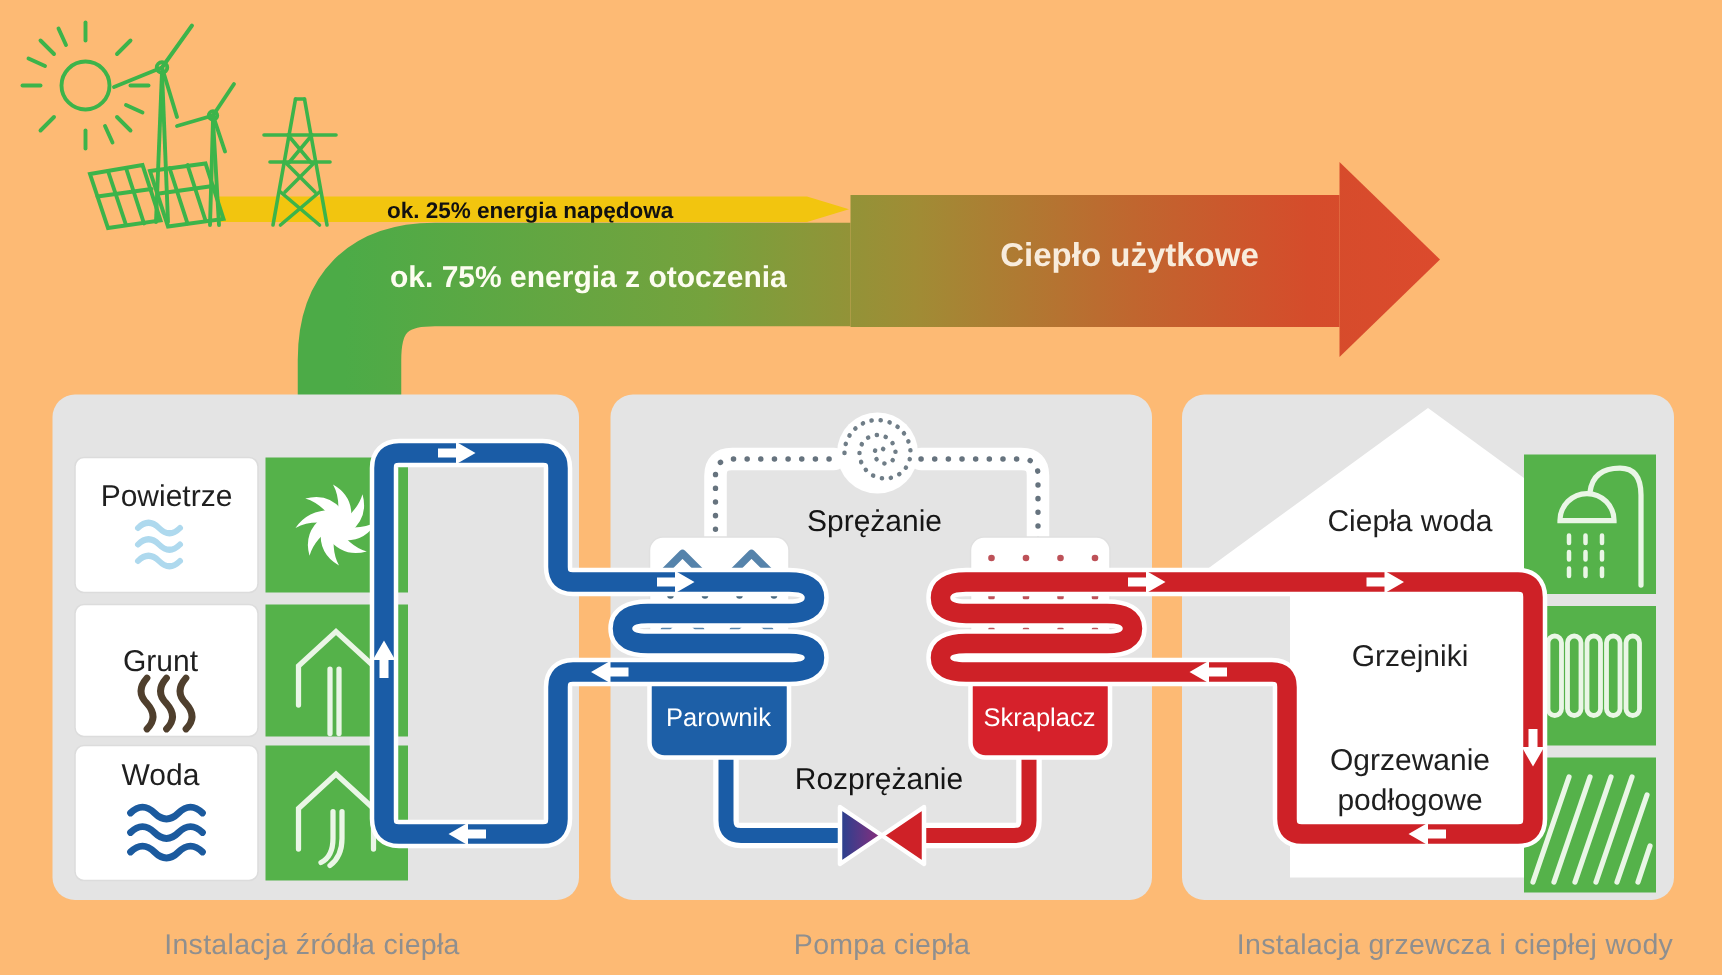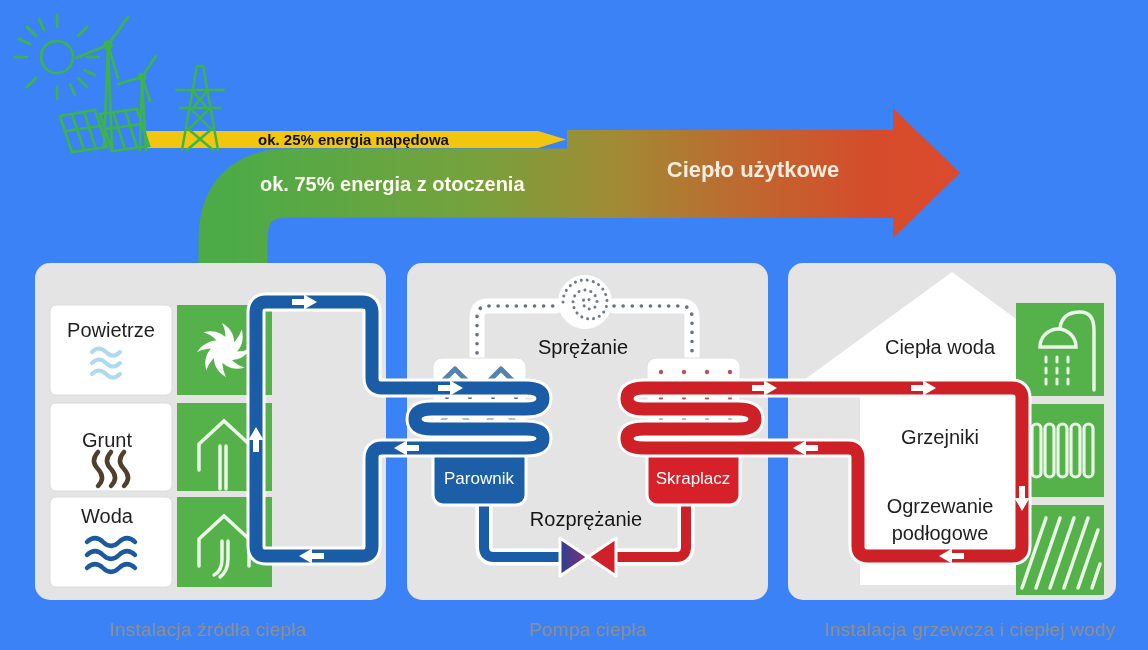--- a/index.html
+++ b/index.html
@@ -1,16 +1,16 @@
 <!DOCTYPE html>
 <html><head>
 <meta charset="utf-8">
 <style>
   html,body{margin:0;padding:0;background:#ffffff;}
-  .stage{position:relative;width:1148px;height:650px;background:#3b82f6;overflow:hidden;
+  .stage{position:relative;width:1148px;height:650px;background:#fdba74;overflow:hidden;
          font-family:"Liberation Sans", sans-serif;}
   svg{display:block}
   text{font-family:"Liberation Sans", sans-serif;}
   .lbl-dark{fill:#1f1f1f;font-size:20px;}
   .lbl-proc{fill:#151515;font-size:20px;}
   .lbl-box{fill:#ffffff;font-size:17px;}
   .caption{fill:#8f8f8f;font-size:19px;letter-spacing:0.2px;}
   .band-label{fill:#111111;font-size:15px;font-weight:bold;}
   .green-label{fill:#fdfdf0;font-size:20px;font-weight:bold;}
   .heat-label{fill:#f8ecdc;font-size:22px;font-weight:bold;}

